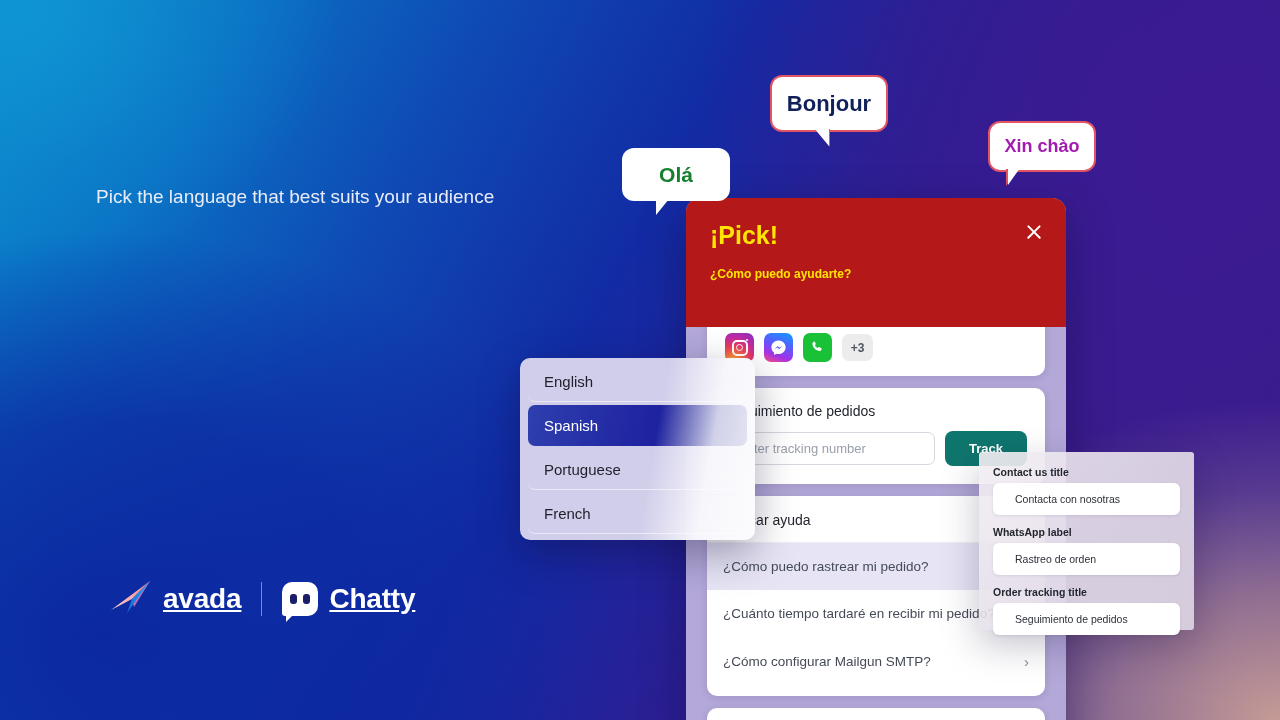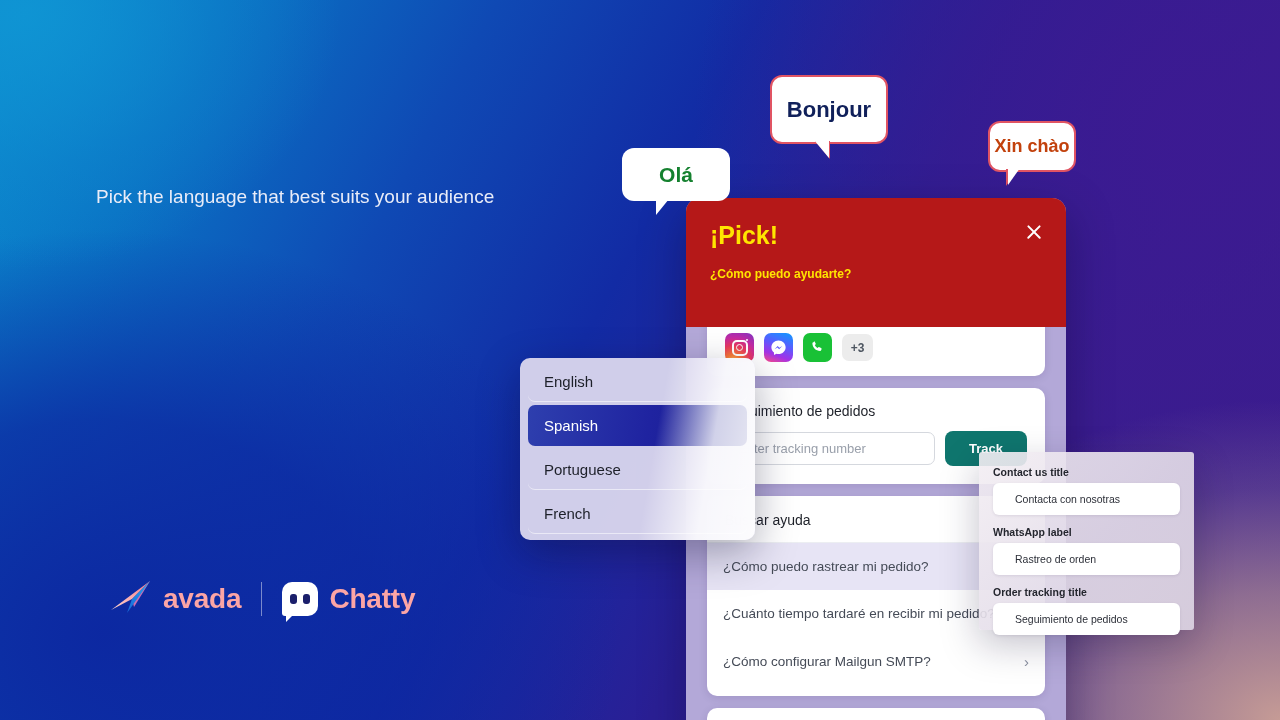--- a/index.html
+++ b/index.html
@@ -46,21 +46,21 @@
     color:#e9ecf8; font-size:19px; line-height:30px; margin-top:22px;
     font-weight:400;
   }
 
   
   #brand {
     position:absolute; left:110px; top:580px; z-index:6;
     display:flex; align-items:center; gap:20px;
   }
   .brand-unit { display:flex; align-items:center; gap:11px; }
-  .brand-name { color:#fca5a5; font-size:28px; font-weight:600; letter-spacing:-.2px; }
+  .brand-name { color:#ffffff; font-size:28px; font-weight:600; letter-spacing:-.2px;text-decoration:underline; }
   .brand-divider { width:1px; height:34px; background:rgba(255,255,255,.45); }
   .chatty-mark {
     width:36px; height:34px; background:#fff;
     border-radius:10px 10px 10px 3px; position:relative;
     display:flex; align-items:center; justify-content:center; gap:6px;
   }
   .chatty-mark::after {
     content:""; position:absolute; left:4px; bottom:-6px;
     width:0; height:0; border:7px solid transparent;
     border-top-color:#fff; border-bottom:0; border-left:0;
@@ -79,32 +79,32 @@
   }
   #bubble-ola {
     left:622px; top:127px; width:108px; height:53px;
     color:#15812f; font-size:21px;margin-top:21px;
   }
   #bubble-ola::after {
     left:34px; bottom:-14px;
     border-width:16px 13px 0 0; border-color:#fff transparent transparent transparent;
   }
   #bubble-bonjour {
-    left:770px; top:75px; width:118px; height:69px;
+    left:770px; top:75px; width:118px; height:57px;
     color:#10205a; font-size:22px;
     border:2px solid #e05463;
   }
   #bubble-bonjour::after {
     left:42px; bottom:-16px;
     border-width:18px 0 0 15px; border-color:#fff transparent transparent transparent;
     filter:drop-shadow(1.5px 1px 0 #e05463);
   }
   #bubble-xinchao {
-    left:988px; top:121px; width:88px; height:51px;
-    color:#c2410c; font-size:18px;
+    left:988px; top:121px; width:108px; height:51px;
+    color:#a21caf; font-size:18px;
     border:2px solid #e05463;
   }
   #bubble-xinchao::after {
     left:18px; bottom:-15px;
     border-width:17px 12px 0 0; border-color:#fff transparent transparent transparent;
     filter:drop-shadow(-1.5px 1px 0 #e05463);
   }
 
   
   #widget {

